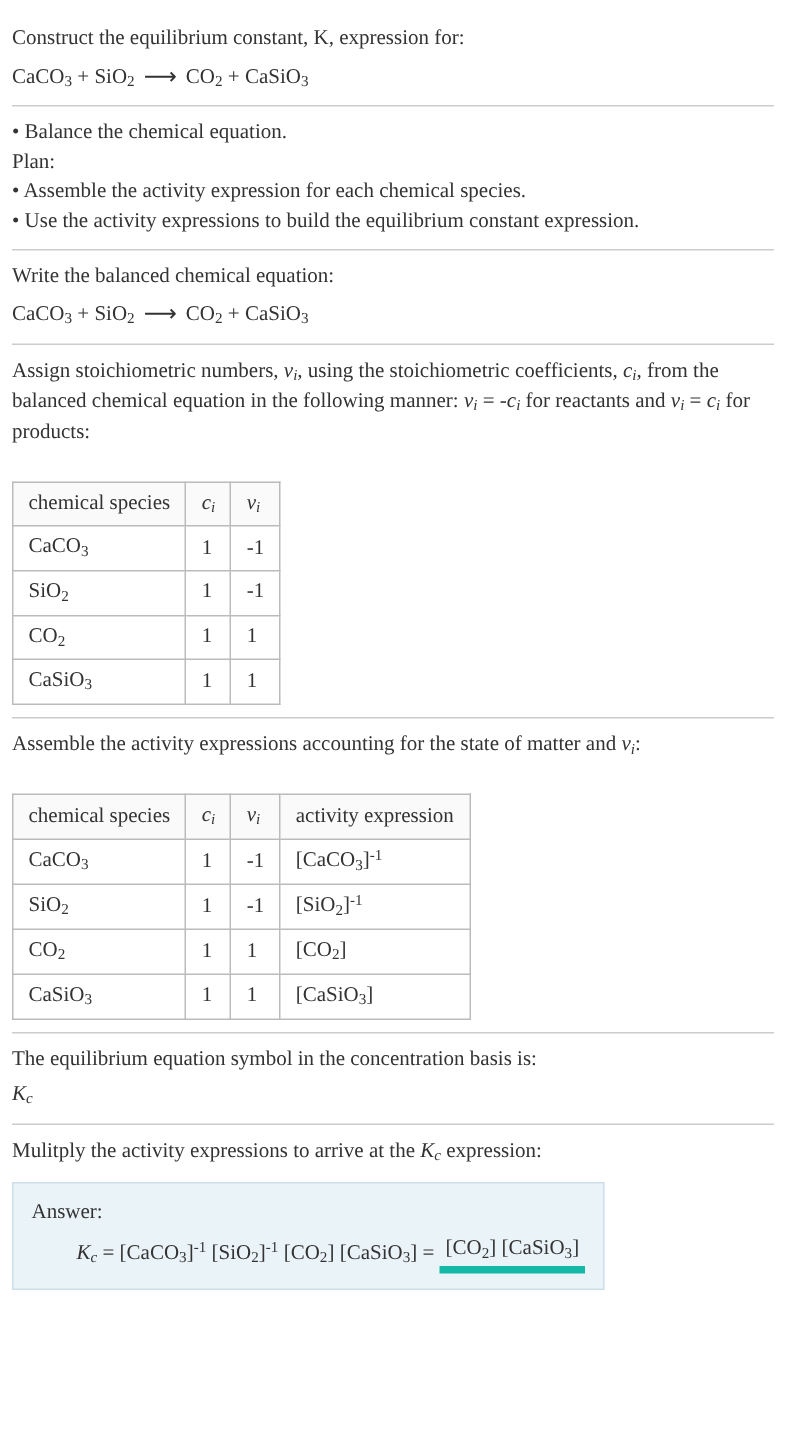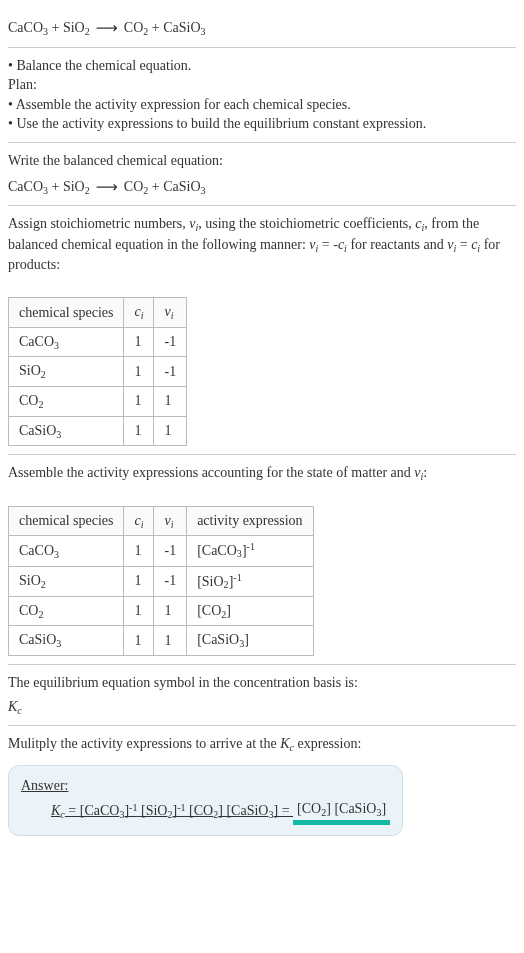--- a/index.html
+++ b/index.html
@@ -50,25 +50,24 @@
     text-align: left;
     font-weight: normal;
   }
   table.data th {
     background: #fafafa;
   }
   .italic { font-style: italic; }
   .answer-box {
     background: #eaf3f8;
     border: 1px solid #cddfe9;
-    border-radius: 11px;
+    border-radius: 0;
     padding: 10px 12px;
     margin-top: 6px;
     display: inline-block;
-    text-decoration: underline;
   }
   .frac {
     display: inline-block;
     vertical-align: middle;
     text-align: center;
   }
   .frac .num {
     display: block;
     border-bottom: 5px solid #14b8a6;
     padding: 0 4px;
@@ -79,20 +78,23 @@
   }
   .kc-line {
     margin-top: 4px;
     padding-left: 30px;
   }
 </style>
 </head>
 <body>
 
 <div class="section">
+  <div class="prompt">
+    <span>Construct the equilibrium constant, K, expression for:</span>
+  </div>
   <div class="eq">
     CaCO<sub>3</sub> + SiO<sub>2</sub><span class="arrow">⟶</span>CO<sub>2</sub> + CaSiO<sub>3</sub>
   </div>
 </div>
 
 <div class="section">
   <div>• Balance the chemical equation.</div>
   <div>Plan:</div>
   <div>• Assemble the activity expression for each chemical species.</div>
   <div>• Use the activity expressions to build the equilibrium constant expression.</div>

